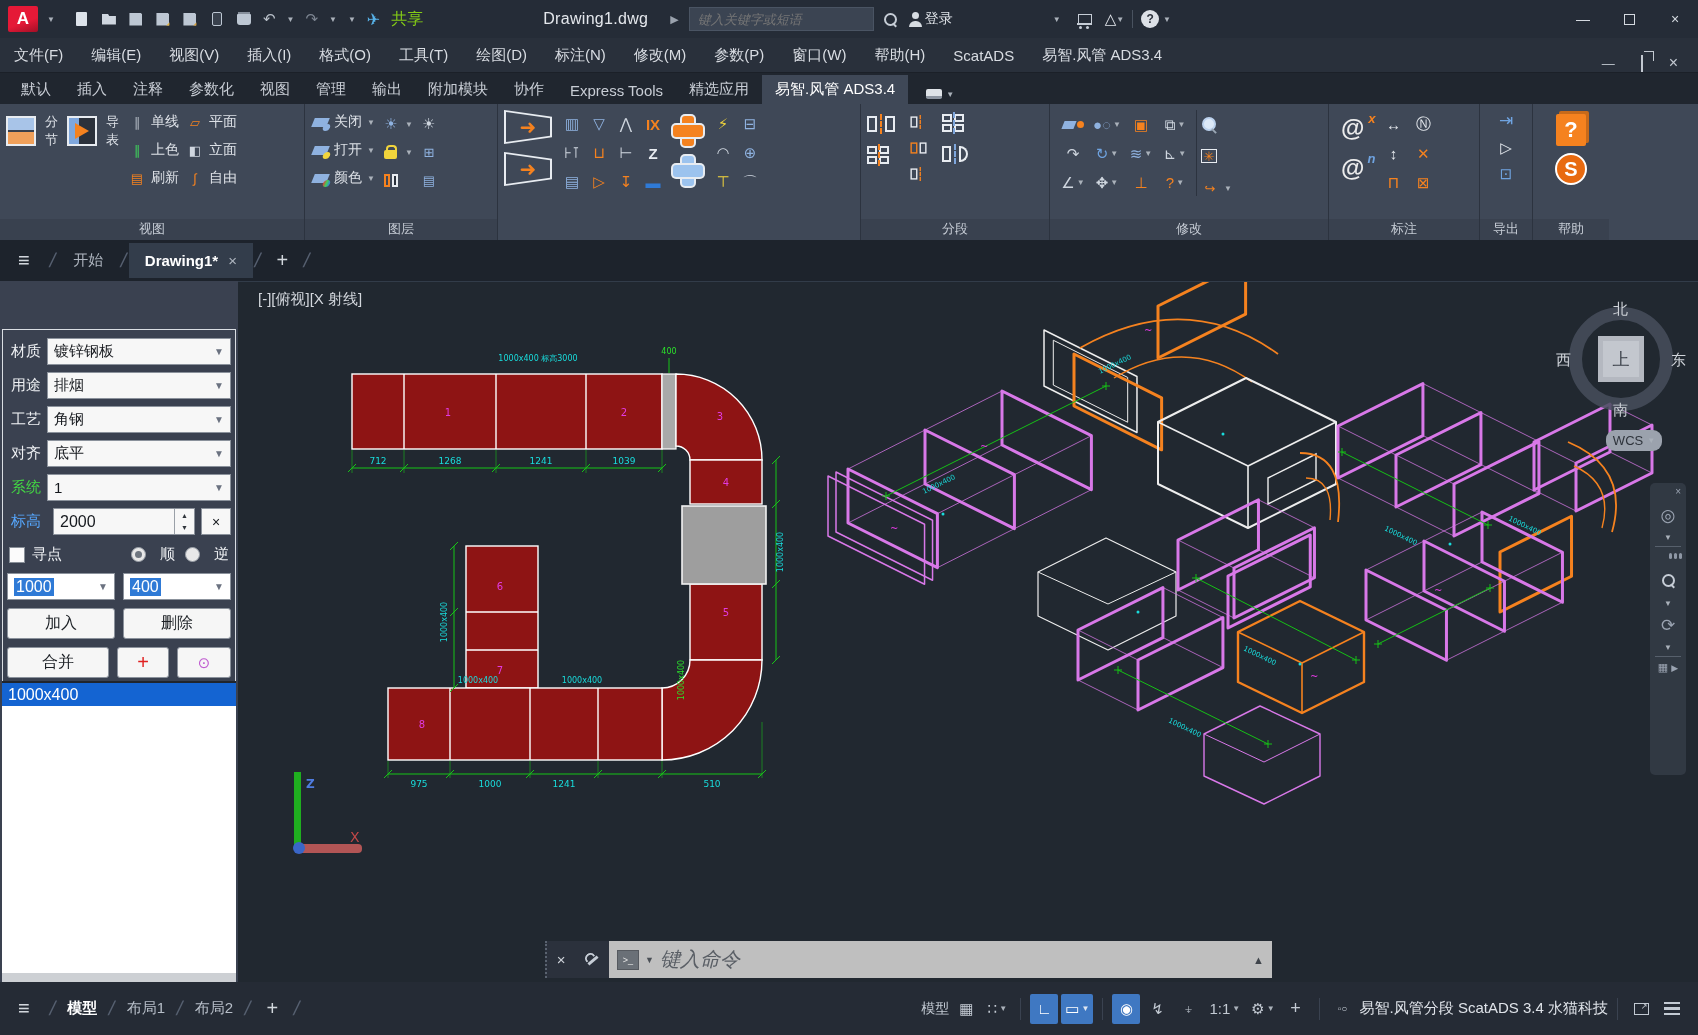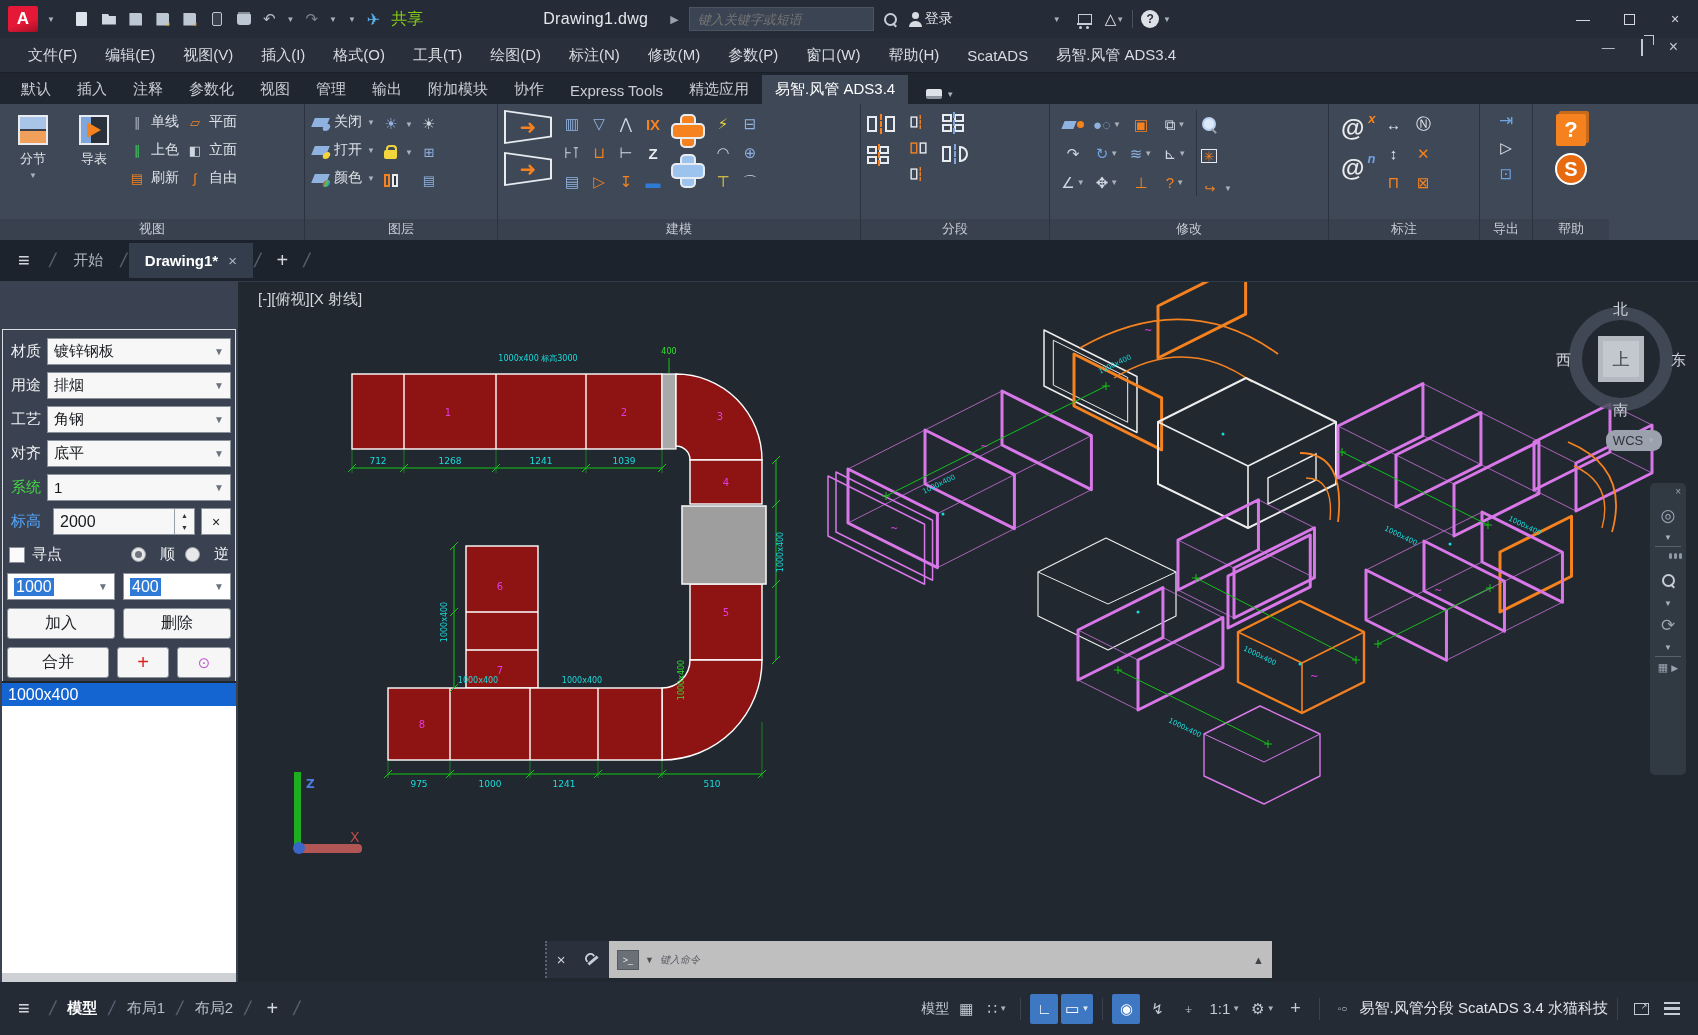--- a/index.html
+++ b/index.html
@@ -38,38 +38,38 @@
   .i-tri{color:#e4e7ec;font-size:15px;}
   .vsep{width:1px;height:18px;background:#49525f;margin:0 8px;}
   .i-help{width:18px;height:18px;border-radius:50%;background:#dde1e7;color:#2b313b;font-weight:bold;font-size:12px;display:flex;align-items:center;justify-content:center;}
   .winbtns{display:flex;margin-left:auto;}
   .winbtn{width:46px;height:38px;display:flex;align-items:center;justify-content:center;color:#d5dae0;font-size:14px;}
   .i-maxbox{width:11px;height:11px;border:1.5px solid #d5dae0;}
   .i-restore{position:relative;width:11px;height:11px;border:1.5px solid #c3c9d1;}
   .i-restore::before{content:"";position:absolute;left:2px;top:-5px;width:9px;height:9px;border:1.5px solid #c3c9d1;border-bottom:none;border-left:none;}
 
   
-  .menubar{position:absolute;left:0;top:38px;width:100%;height:35px;background:#29303b;display:flex;align-items:flex-start;padding-left:14px;gap:0;border-bottom:1px solid #1b2028;}
+  .menubar{position:absolute;left:0;top:38px;width:100%;height:35px;background:#29303b;display:flex;align-items:flex-end;gap:0;border-bottom:1px solid #1b2028;}
   .menu-item{color:#d8dce2;font-size:15px;padding:0 14px;height:100%;display:flex;align-items:center;}
   .menu-right{margin-left:auto;display:flex;gap:26px;padding-right:20px;align-items:center;color:#c3c9d1;font-size:13px;}
 
   
   .ribbontabs{position:absolute;left:0;top:73px;width:100%;height:31px;background:#20262f;display:flex;align-items:flex-end;padding-left:8px;}
   .rtab{color:#c8cdd5;font-size:15px;padding:5px 13px;}
   .rtab.active{background:#3f4857;color:#fff;}
   .rtab-extra{display:flex;align-items:center;gap:4px;margin-left:10px;padding:5px 8px;}
   .i-panelbox{width:16px;height:10px;background:#dfe3e8;border-radius:2px;border-bottom:3px solid #8d95a1;}
 
   
   .ribbon{position:absolute;left:0;top:104px;width:100%;height:136px;background:#3f4857;display:flex;align-items:stretch;}
   .panel{display:flex;flex-direction:column;}
   .pbody{flex:1;display:flex;align-items:flex-start;padding:6px 6px 0 6px;gap:7px;}
   .plabel{height:21px;text-align:center;color:#c6ccd5;font-size:13px;line-height:20px;background:#39414f;}
   .pdiv{width:1px;background:#2c333f;}
-  .bigbtn{width:54px;display:flex;flex-direction:column;align-items:center;gap:3px;padding-top:3px;color:#dde1e7;font-size:13px;}
+  .bigbtn{width:54px;display:flex;flex-direction:row;align-items:center;gap:9px;padding-top:3px;color:#dde1e7;font-size:13px;}
   .bigic{width:36px;height:34px;display:flex;align-items:center;justify-content:center;}
   .i-split{width:30px;height:30px;border:2px solid #e8ecf1;background:linear-gradient(#a8c4e8 0 46%,#3a414d 46% 54%,#f0a05a 54% 100%);}
   .i-table{width:30px;height:30px;border:2px solid #e8ecf1;background:linear-gradient(90deg,#7fa7dd 0 40%,#2b313b 40% 100%);position:relative;}
   .i-table::after{content:"";position:absolute;left:6px;top:5px;border-left:14px solid #f5821f;border-top:8px solid transparent;border-bottom:8px solid transparent;}
   .scol{display:flex;flex-direction:column;gap:4px;}
   .sbtn{display:flex;align-items:center;gap:5px;color:#dde1e7;font-size:14px;height:24px;}
   .ic{display:inline-flex;width:18px;height:16px;align-items:center;justify-content:center;font-size:13px;}
   .par{width:15px;height:9px;transform:skewX(-22deg);background:#8fb2e0;display:inline-block;position:relative;}
   .dot{position:absolute;right:-4px;bottom:-4px;width:7px;height:7px;border-radius:50%;}
   .i-lock{position:relative;width:13px;height:9px;background:#f2d53c;border-radius:2px;margin-top:5px;}
@@ -185,21 +185,21 @@
 
   
   .cmdbar{position:absolute;left:307px;top:659px;width:727px;height:37px;display:flex;}
   .cmd-grip{width:64px;background:#2b313c;display:flex;align-items:center;justify-content:space-around;color:#cfd4db;border-left:2px dotted #5a6370;}
   .i-wrench{position:relative;width:14px;height:14px;}
   .i-wrench::before{content:"";position:absolute;left:2px;top:6px;width:12px;height:3px;background:#c6cdd6;transform:rotate(-40deg);}
   .i-wrench::after{content:"";position:absolute;left:0;top:0;width:7px;height:7px;border:2.5px solid #c6cdd6;border-radius:50%;clip-path:polygon(0 0,100% 0,100% 55%,0 55%);transform:rotate(-40deg);}
   .cmd-input{flex:1;background:#bfbfbf;display:flex;align-items:center;padding:0 8px;gap:6px;}
   .cmd-icon{width:22px;height:20px;background:#6a7077;color:#e8e8e8;font-size:9px;display:flex;align-items:center;justify-content:center;border:1px solid #55595f;}
   .cmd-chev{color:#4a4f56;font-size:9px;}
-  .cmd-ph{color:#5a5f66;font-style:italic;font-size:10px;}
+  .cmd-ph{color:#5a5f66;font-style:italic;font-size:20px;}
   .cmd-up{margin-left:auto;color:#3f444b;font-size:11px;}
 
   
   .statusbar{position:absolute;left:0;top:982px;width:100%;height:53px;background:#252b35;display:flex;align-items:center;color:#b7bec8;font-size:15px;}
   .sb-left{display:flex;align-items:center;}
   .sb-tab{padding:0 10px;}
   .sb-tab.active{color:#fff;font-weight:bold;}
   .sb-right{margin-left:auto;display:flex;align-items:center;gap:3px;padding-right:12px;}
   .sic{min-width:28px;height:30px;display:flex;align-items:center;justify-content:center;gap:2px;font-size:15px;color:#c3cad3;padding:0 4px;}
   .sic.on{background:#3f78c2;color:#fff;border-radius:2px;}
@@ -471,21 +471,20 @@
         </div>
         <div class="grid23">
           <span class="gic" style="color:#f2d53c">⚡</span>
           <span class="gic" style="color:#8fb2e0">⊟</span>
           <span class="gic" style="color:#cfd6df">◠</span>
           <span class="gic" style="color:#8fb2e0">⊕</span>
           <span class="gic" style="color:#f2d53c">⊤</span>
           <span class="gic" style="color:#cfd6df">⌒</span>
         </div>
       </div>
-      <div class="plabel">建模</div>
     </div>
     <div class="pdiv"></div>
 
     <div class="panel" style="width:188px">
       <div class="pbody" style="gap:12px">
         <div class="scol" style="gap:12px;padding-top:4px">
           <span class="segpair">
               <i></i>
               <em></em>
               <i></i>

